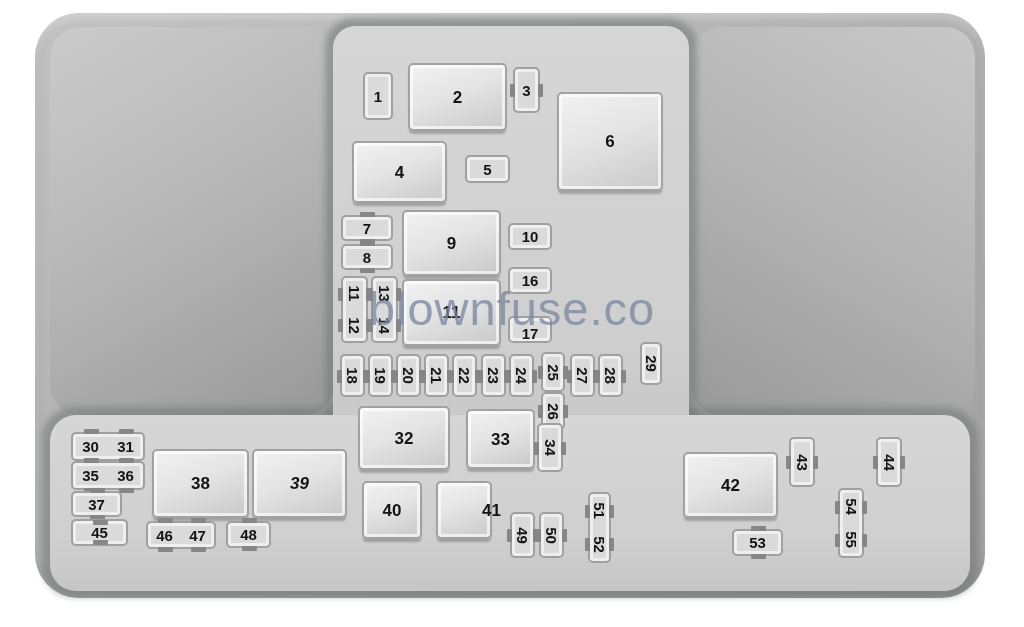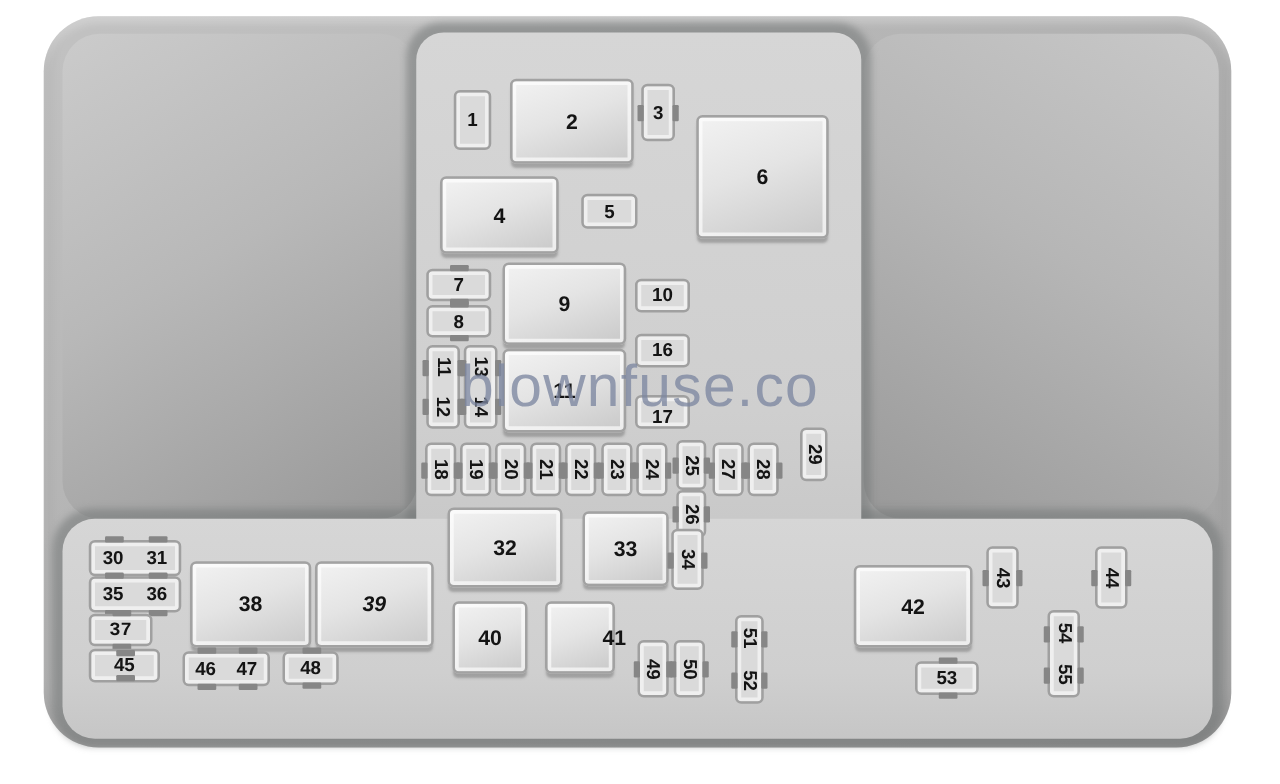--- a/index.html
+++ b/index.html
@@ -208,21 +208,21 @@
         </div>
       </div>
       <div class="fuse" style="left: 71px; top: 461px; width: 74px; height: 29px;">
         <div class="cell tick-h">
           <span class="label">35</span>
         </div>
         <div class="cell tick-h">
           <span class="label">36</span>
         </div>
       </div>
-      <div class="fuse" style="left: 71px; top: 491px; width: 51px; height: 26px; font-family: Liberation Mono, monospace;">
+      <div class="fuse" style="left: 71px; top: 491px; width: 51px; height: 26px;">
         <div class="cell tick-h">
           <span class="label">37</span>
         </div>
       </div>
       <div class="fuse" style="left: 71px; top: 519px; width: 57px; height: 27px; align-items: center;">
         <div class="cell tick-h">
           <span class="label">45</span>
         </div>
       </div>
       <div class="relay" style="left: 152px; top: 449px; width: 97px; height: 69px;">

